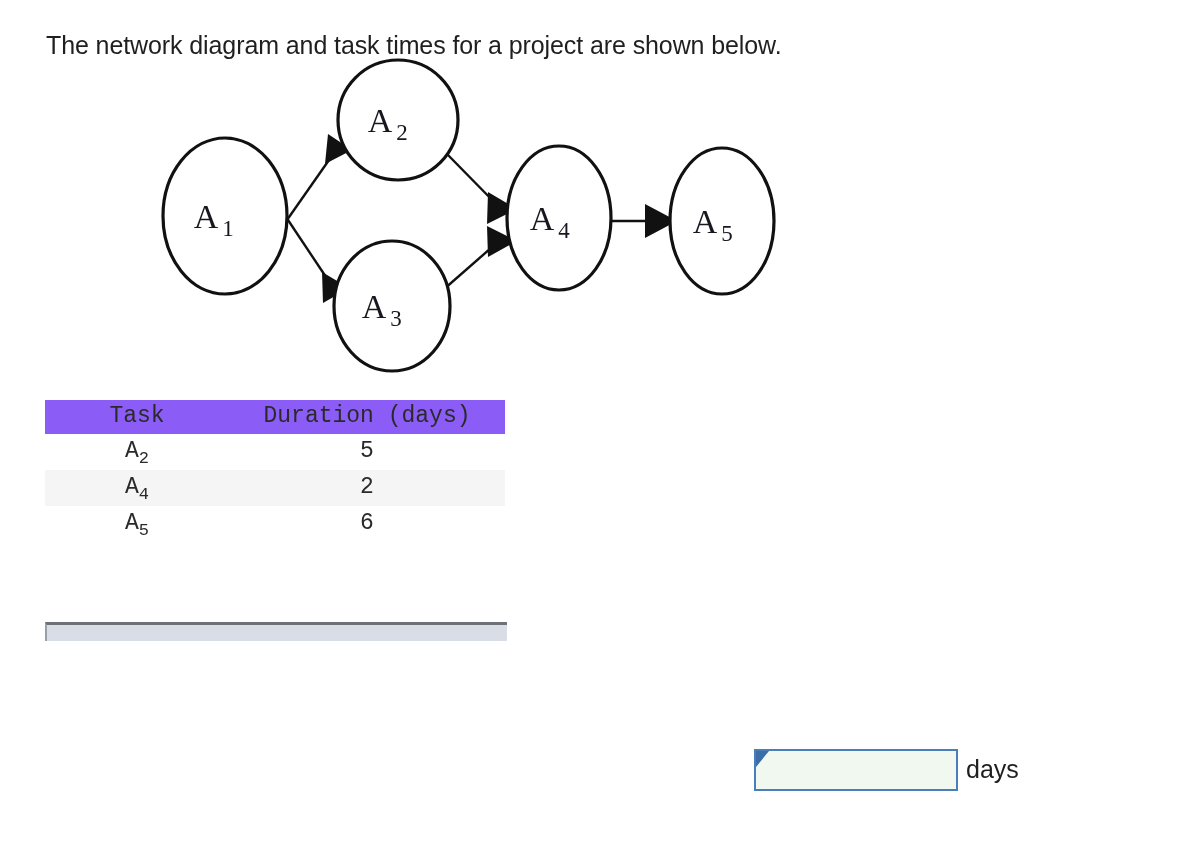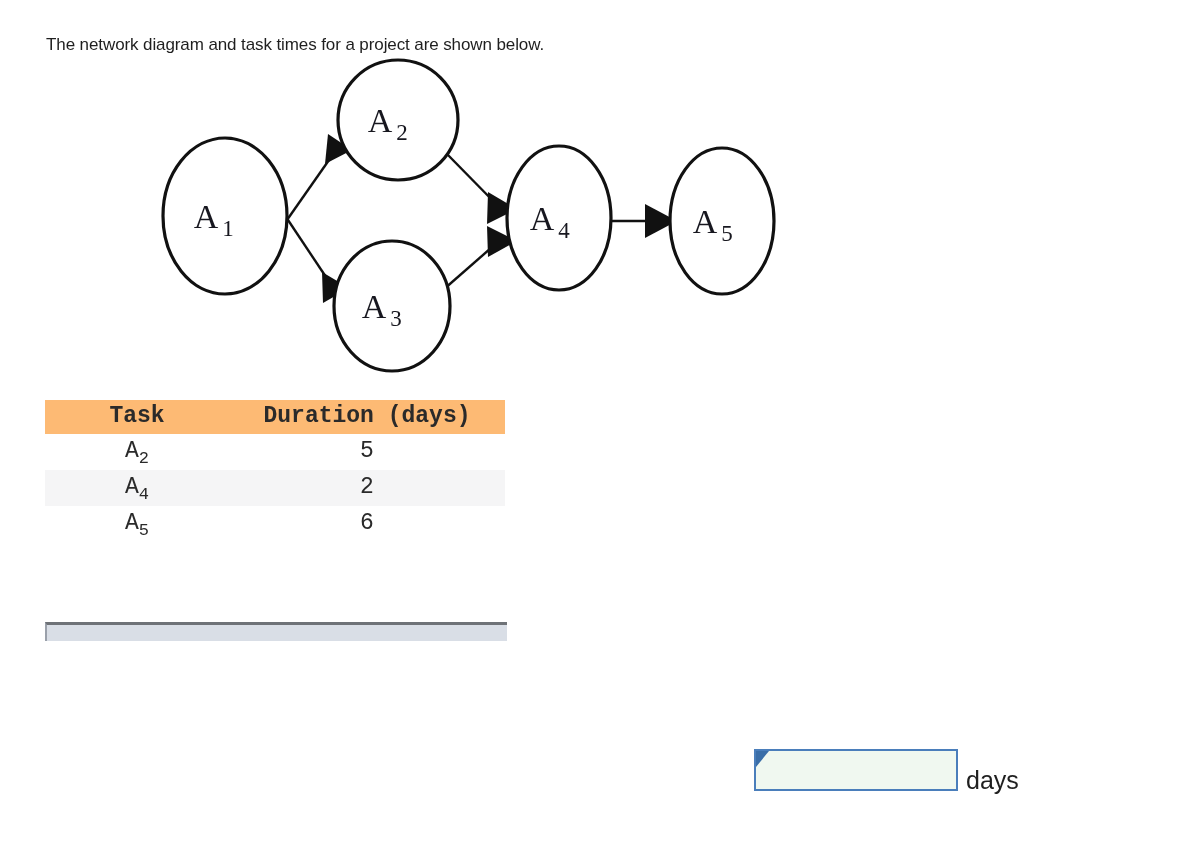--- a/index.html
+++ b/index.html
@@ -14,21 +14,21 @@
     font-family: "Liberation Sans", sans-serif;
     color: #1a1a1a;
     overflow: hidden;
   }
 
   
   #prompt-text {
     position: absolute;
     left: 46px;
     top: 28px;
-    font-size: 17px;
+    font-size: 25px;
     line-height: 34px;
     letter-spacing: -0.1px;
     color: #1f1f1f;
     white-space: nowrap;
   }
 
   
   #network-diagram {
     position: absolute;
     left: 140px;
@@ -71,22 +71,22 @@
     position: absolute;
     left: 45px;
     top: 400px;
     width: 460px;
     border-collapse: collapse;
     font-family: "Liberation Mono", monospace;
     font-size: 23px;
     color: #2a2a2a;
   }
   #task-table th {
-    background: #fdba74;
-    font-weight: bold;
+    background: #8b5cf6;
+    font-weight: normal;
     padding: 3px 0 5px 0;
     text-align: center;
   }
   #task-table th.col-task { width: 40%; }
   #task-table th.col-duration { width: 60%; }
   #task-table td {
     padding: 4px 0 6px 0;
     text-align: center;
     font-weight: normal;
   }
@@ -161,21 +161,20 @@
     pointer-events: none;
   }
   #days-label {
     position: absolute;
     left: 966px;
     top: 8px;
     font-size: 25px;
     line-height: 34px;
     color: #1f1f1f;
     white-space: nowrap;
-    margin-top: 11px;
   }
 </style>
 </head>
 <body>
 
 <div id="prompt-text">The network diagram and task times for a project are shown below.</div>
 
 <div id="network-diagram">
   <svg viewBox="0 0 680 330" xmlns="http://www.w3.org/2000/svg">
 

